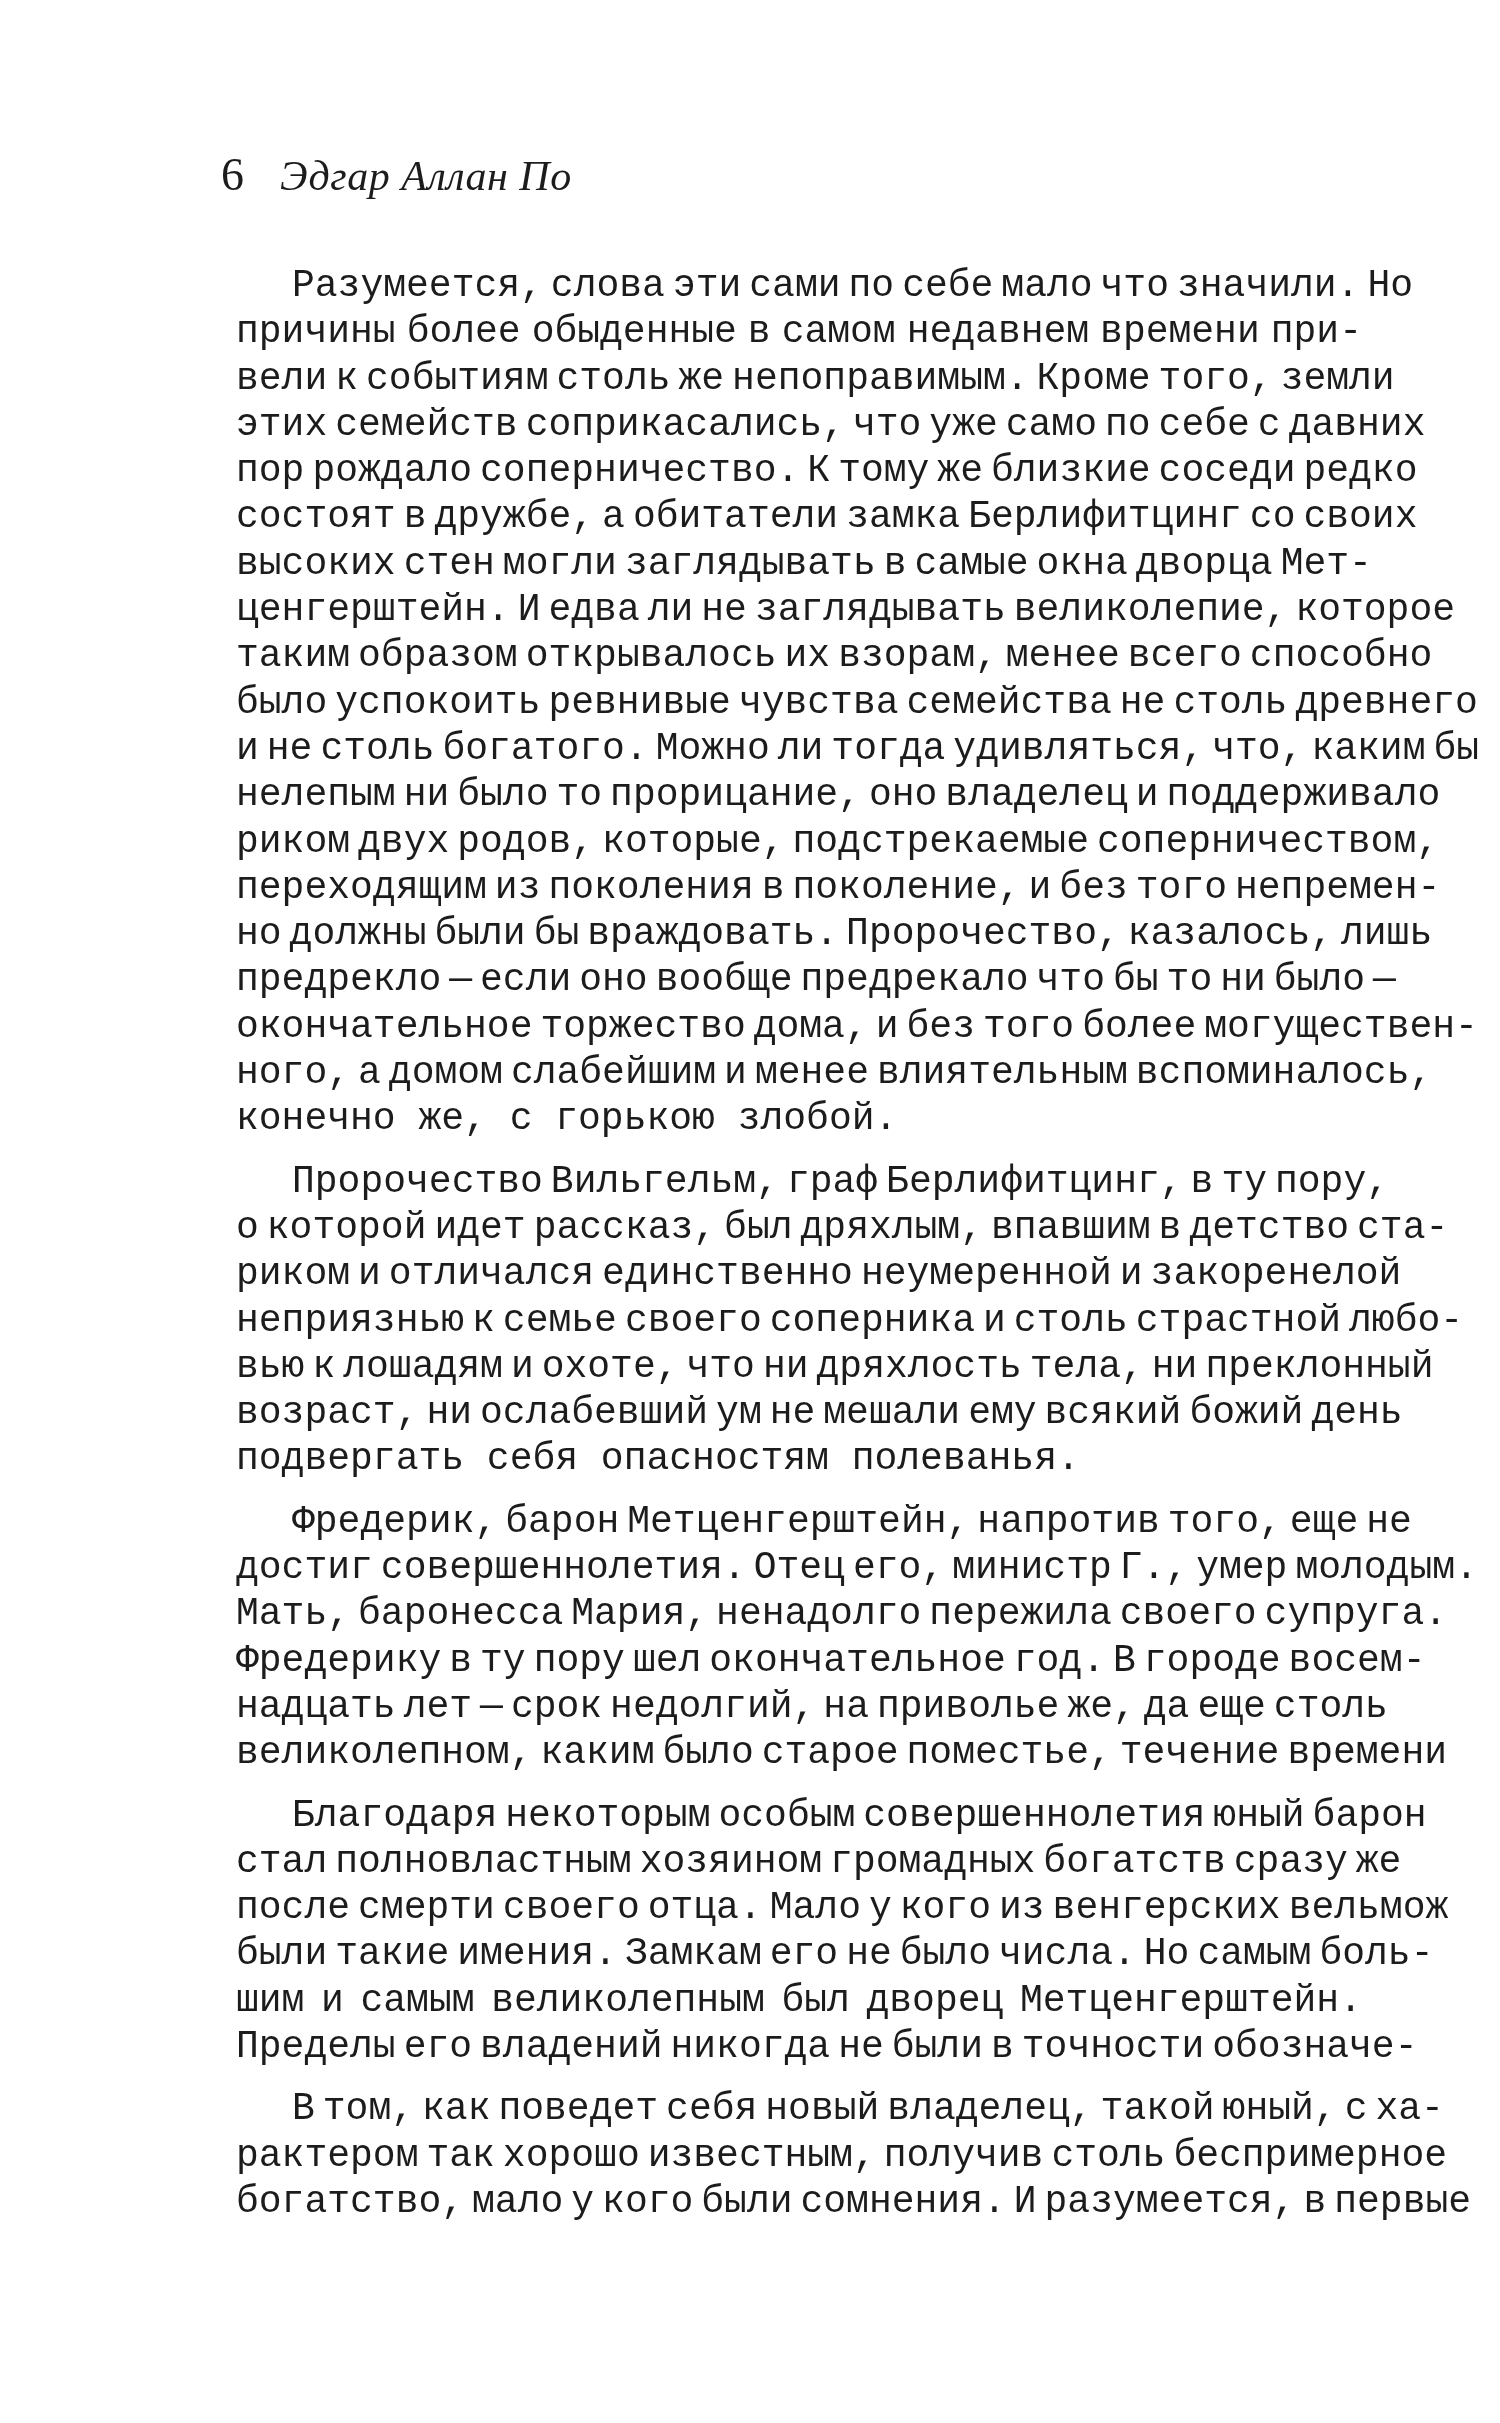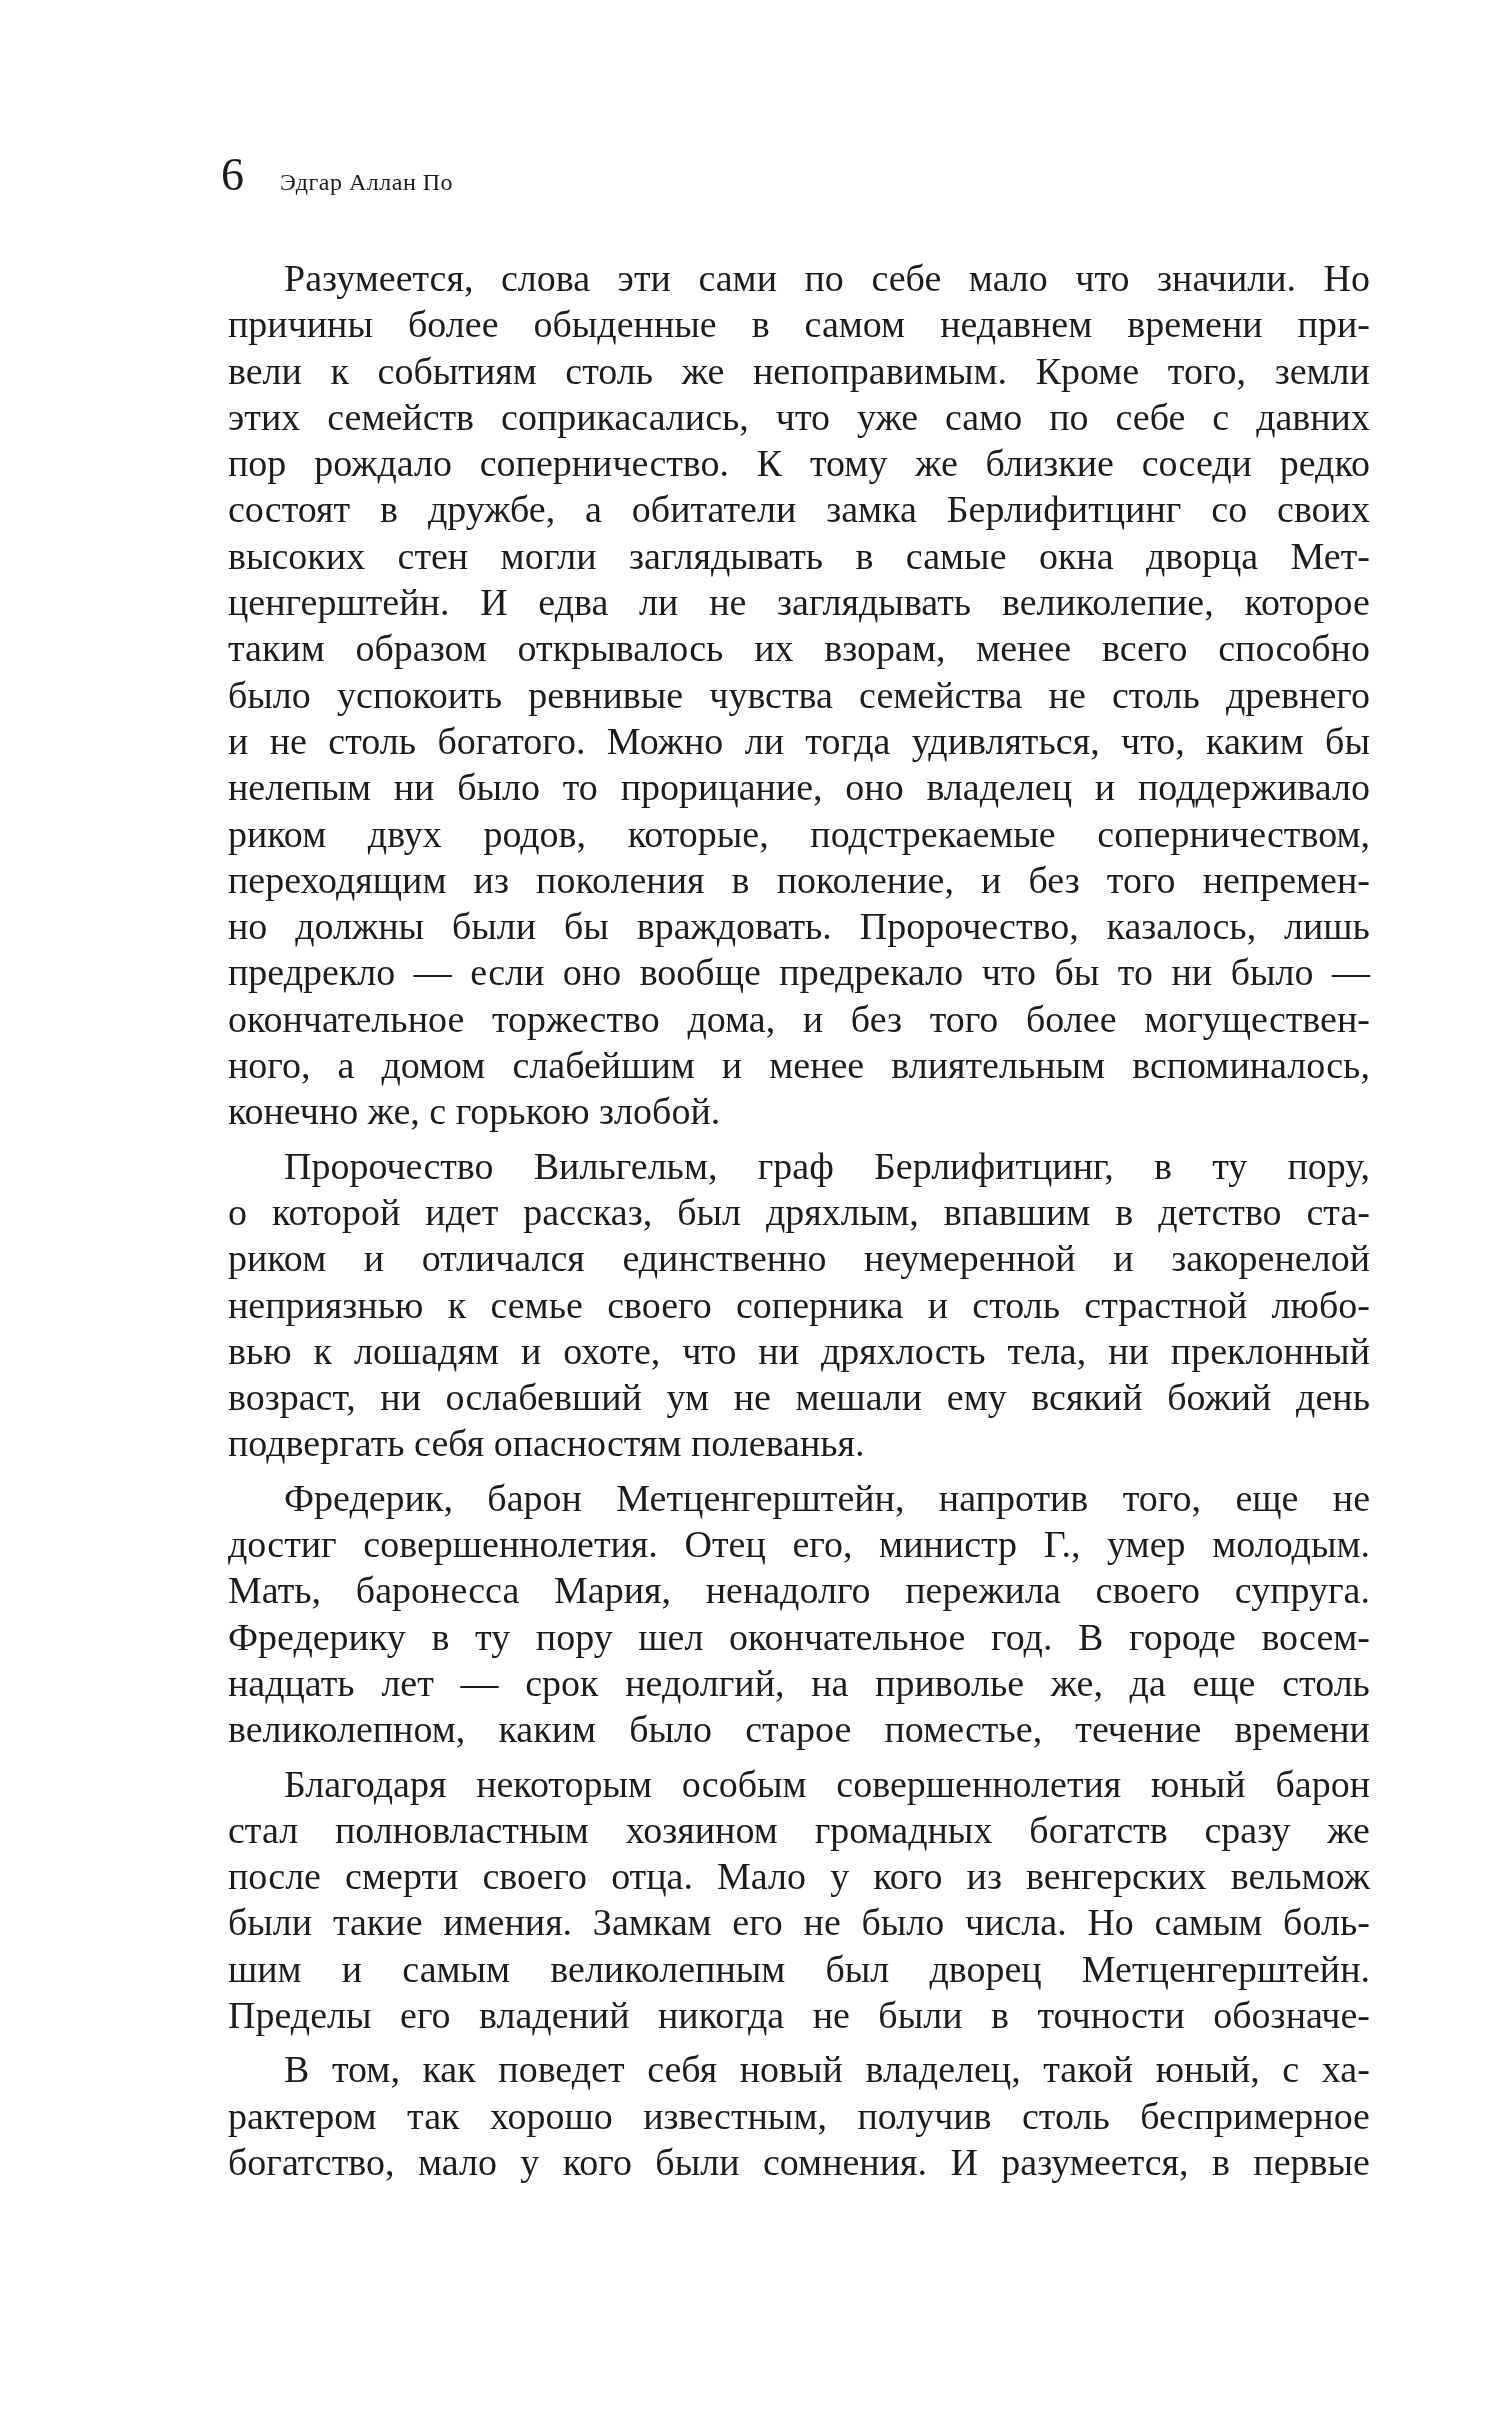--- a/index.html
+++ b/index.html
@@ -22,34 +22,36 @@
     top: 152px;
     display: flex;
     align-items: baseline;
     gap: 36px;
   }
   .page-number {
     font-size: 46px;
     line-height: 1;
   }
   .header-title {
-    font-size: 24px;
+    font-style: italic;
+    font-size: 42px;
     line-height: 1;
     letter-spacing: 0.5px;
   }
   .text-block {
     position: absolute;
     left: 220px;
     top: 247px;
     width: 1158px;
     font-size: 38px;
     line-height: 46.3px;
   }
   .paragraph {
-    margin: 8px;
+    margin: 16px;
+    font-family: Liberation Mono, monospace;
   }
   .line {
     min-height: 46.3px;
     white-space: nowrap;
   }
   .line.just {
     display: flex;
     justify-content: space-between;
     column-gap: 8px;
     white-space: normal;

